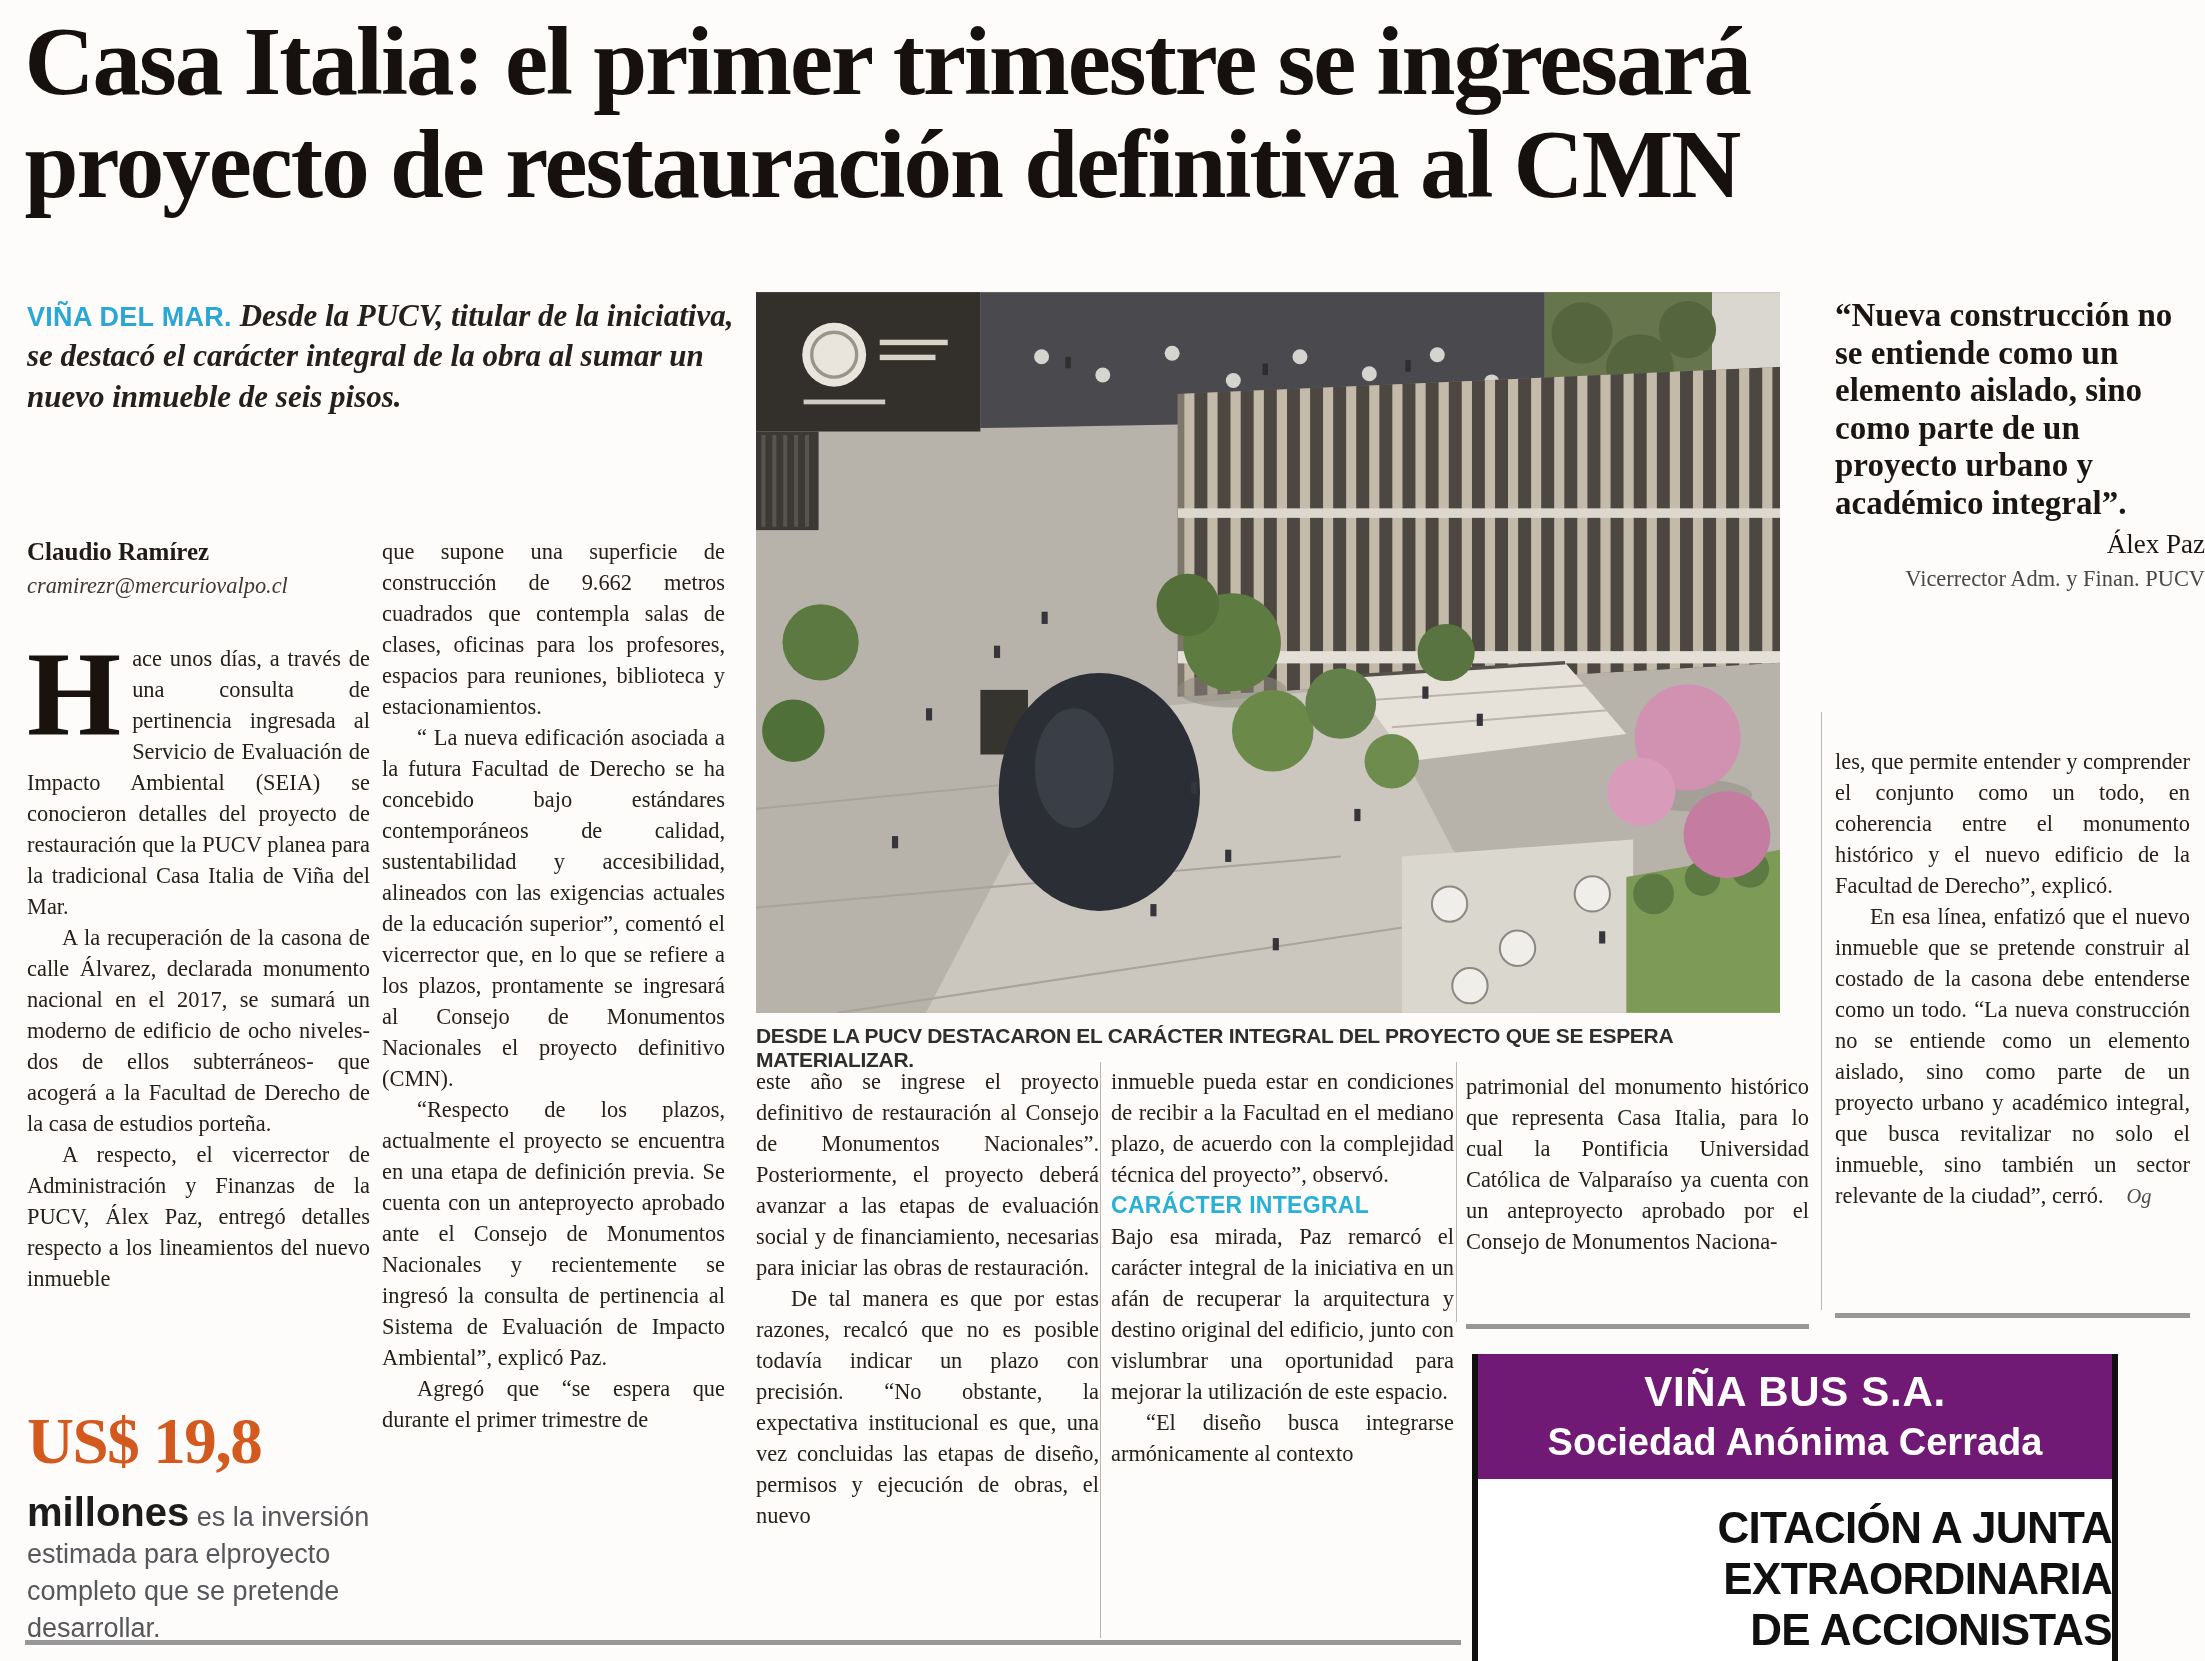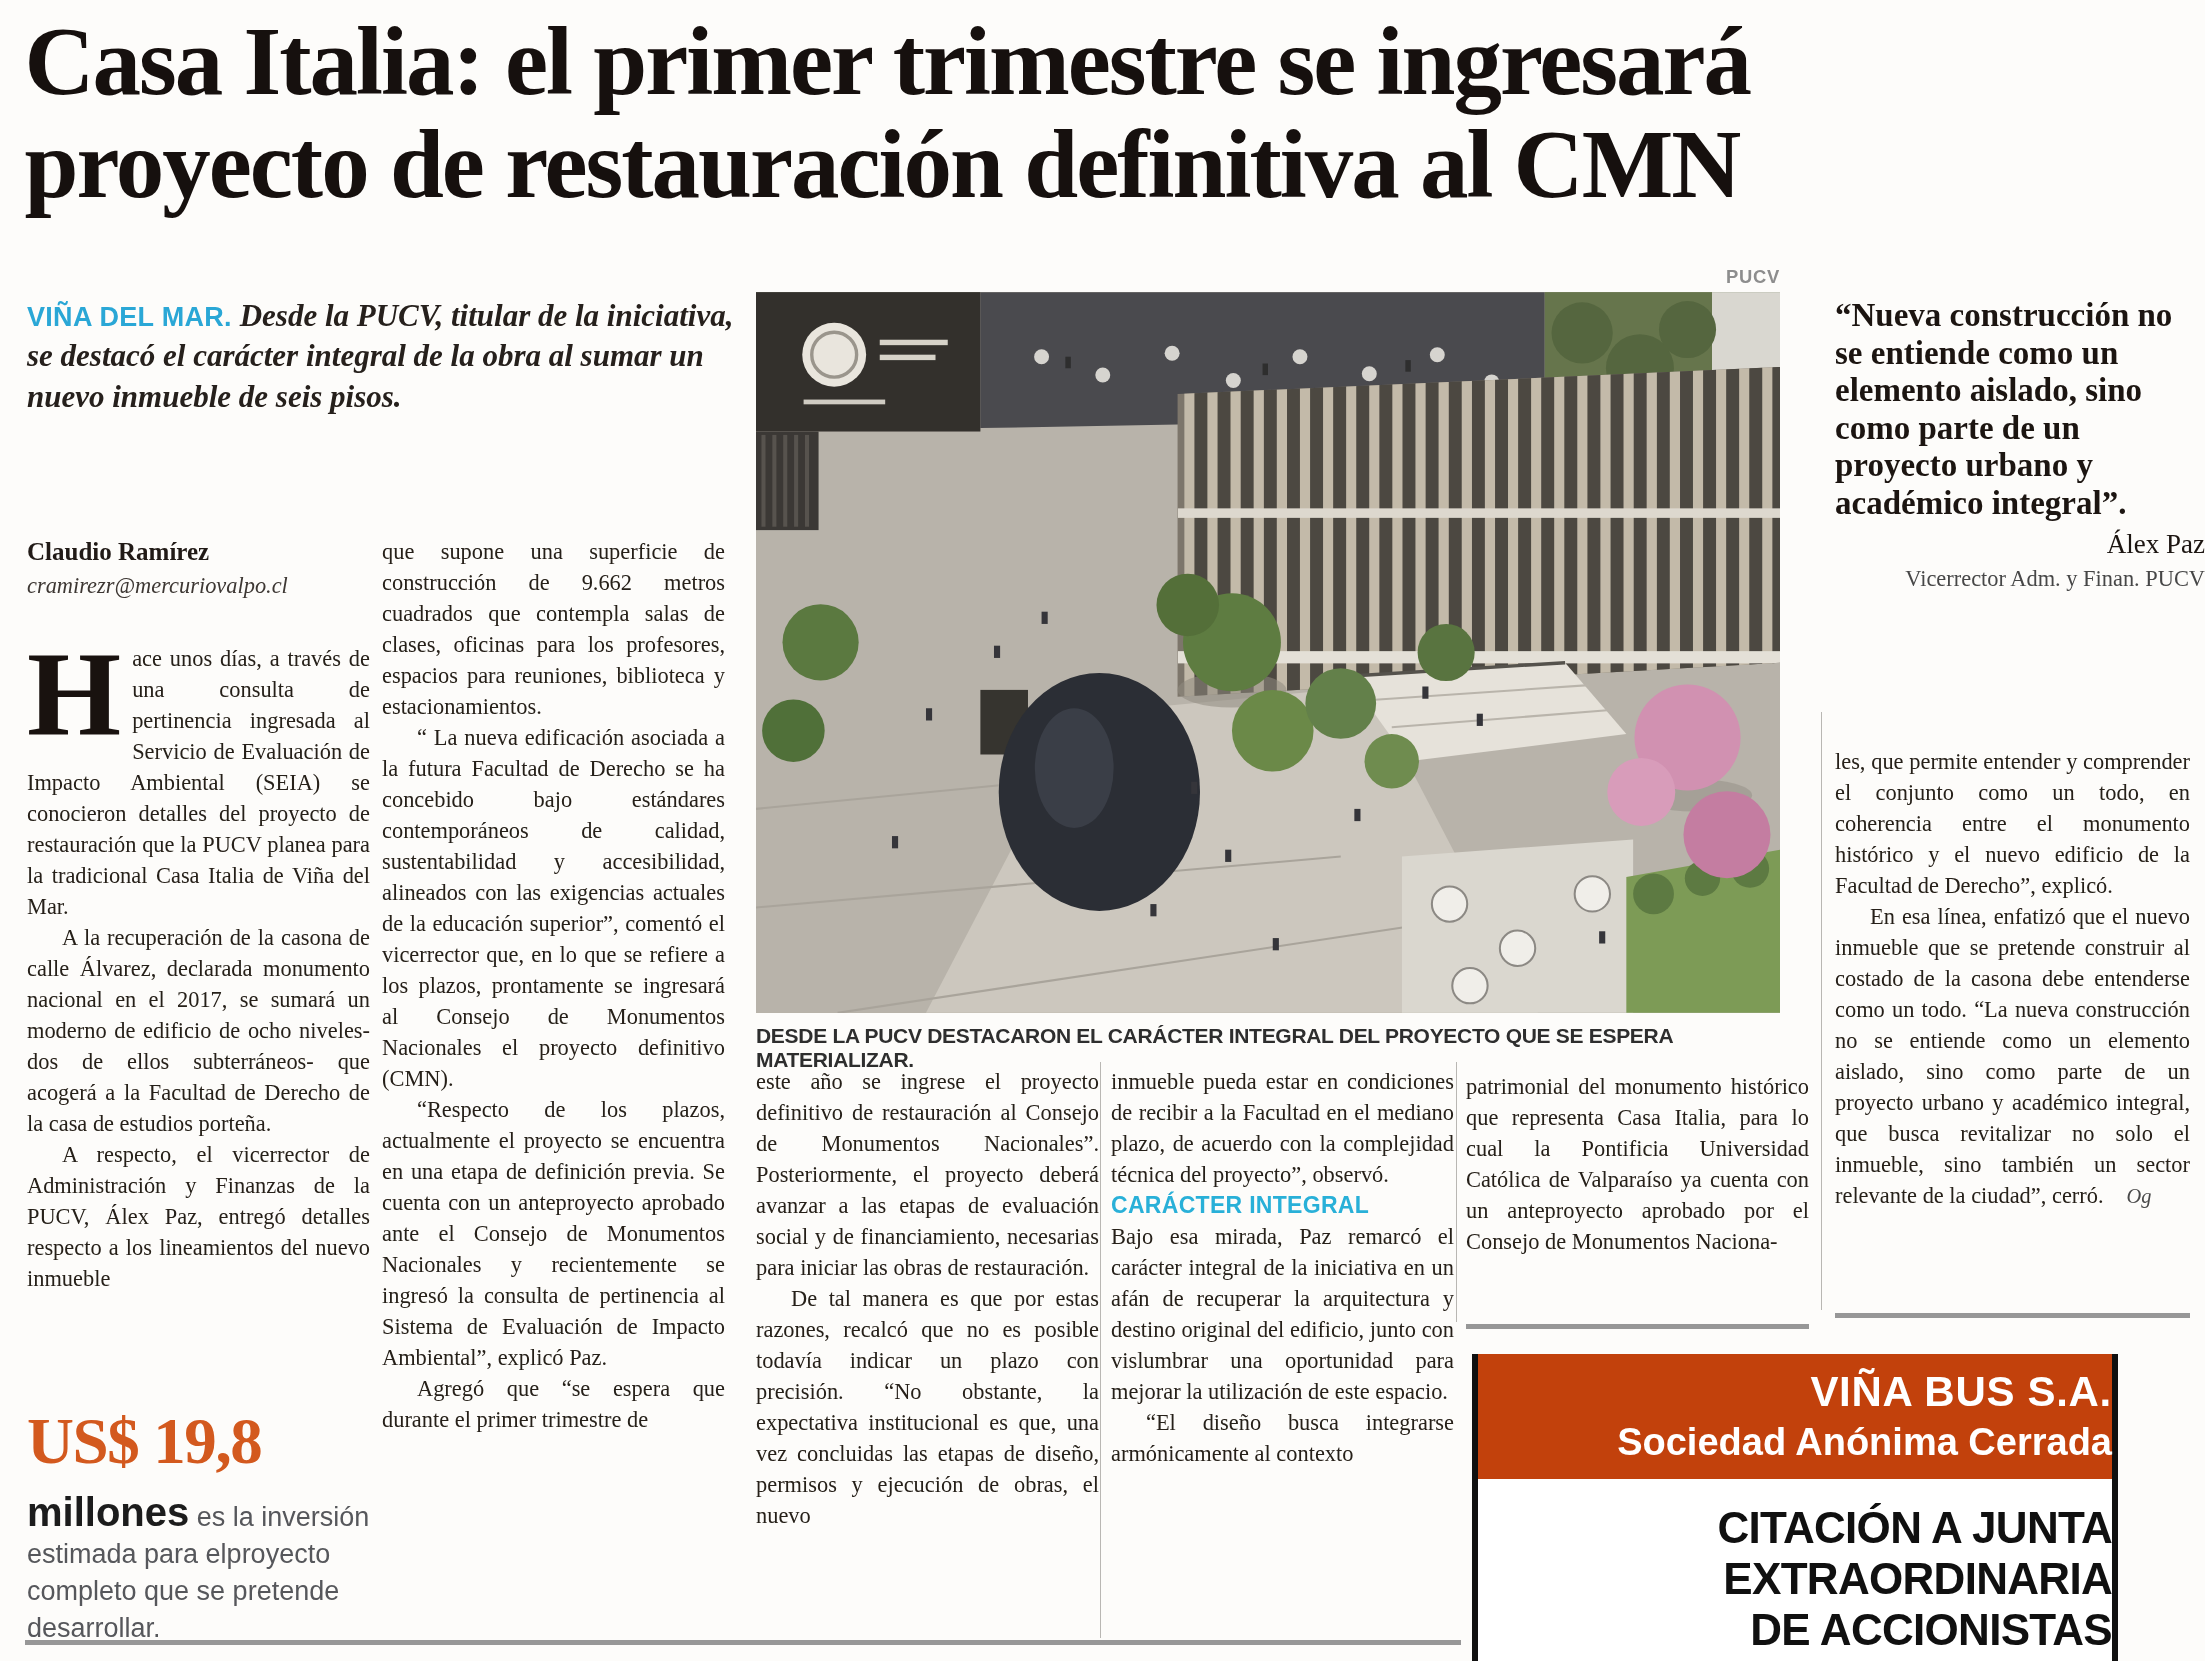--- a/index.html
+++ b/index.html
@@ -67,21 +67,21 @@
   .rule-c6{left:1835px;top:1313px;width:355px;height:4.8px;}
   .vdiv{background:#b9b7b3;width:1.4px;}
   .vd1{left:1100px;top:1062px;height:576px;}
   .vd2{left:1456px;top:1062px;height:260px;}
   .vd3{left:1821px;top:712px;height:598px;}
 
   
   .ad{left:1472px;top:1354px;width:646px;height:313px;background:#ffffff;
       border-left:6.8px solid #101010;border-right:6.8px solid #101010;
       font-family:"Liberation Sans",sans-serif;box-sizing:border-box;}
-  .ad-head{background:#c2410c;color:#fff;text-align:right;padding:13.6px 0 15px 0;}
+  .ad-head{background:#701a75;color:#fff;text-align:center;padding:13.6px 0 15px 0;}
   .ad-co{font-weight:bold;font-size:42px;letter-spacing:0.7px;}
   .ad-sub{font-weight:bold;font-size:38px;margin-top:5.4px;}
   .ad-title{margin-top:23px;text-align:right;font-weight:bold;font-size:44px;line-height:1.16;
             color:#101010;letter-spacing:-0.7px;}
 </style>
 </head>
 <body>
 
 <div id="page">
 
@@ -106,21 +106,20 @@
     <p class="ind">A respecto, el vicerrector de Administración y Finanzas de la PUCV, Álex Paz, entregó detalles respecto a los lineamientos del nuevo inmueble</p>
   </div>
 
   <div class="abs col c2">
     <p>que supone una superficie de construcción de 9.662 metros cuadrados que contempla salas de clases, oficinas para los profesores, espacios para reuniones, biblioteca y estacionamientos.</p>
     <p class="ind">“ La nueva edificación asociada a la futura Facultad de Derecho se ha concebido bajo estándares contemporáneos de calidad, sustentabilidad y accesibilidad, alineados con las exigencias actuales de la educación superior”, comentó el vicerrector que, en lo que se refiere a los plazos, prontamente se ingresará al Consejo de Monumentos Nacionales el proyecto definitivo (CMN).</p>
     <p class="ind">“Respecto de los plazos, actualmente el proyecto se encuentra en una etapa de definición previa. Se cuenta con un anteproyecto aprobado ante el Consejo de Monumentos Nacionales y recientemente se ingresó la consulta de pertinencia al Sistema de Evaluación de Impacto Ambiental”, explicó Paz.</p>
     <p class="ind">Agregó que “se espera que durante el primer trimestre de</p>
   </div>
 
-  <div class="abs credit">PUCV</div>
 
   <div class="abs photo">
     <svg width="1024" height="721" viewBox="0 0 1506 1060" xmlns="http://www.w3.org/2000/svg">
       <defs>
         <clipPath id="bld">
             <path d="M620,150 L1506,110 L1506,545 L620,595 Z"></path>
           </clipPath>
       </defs>
       <rect width="1506" height="1060" fill="#b8b3aa"></rect>
 

